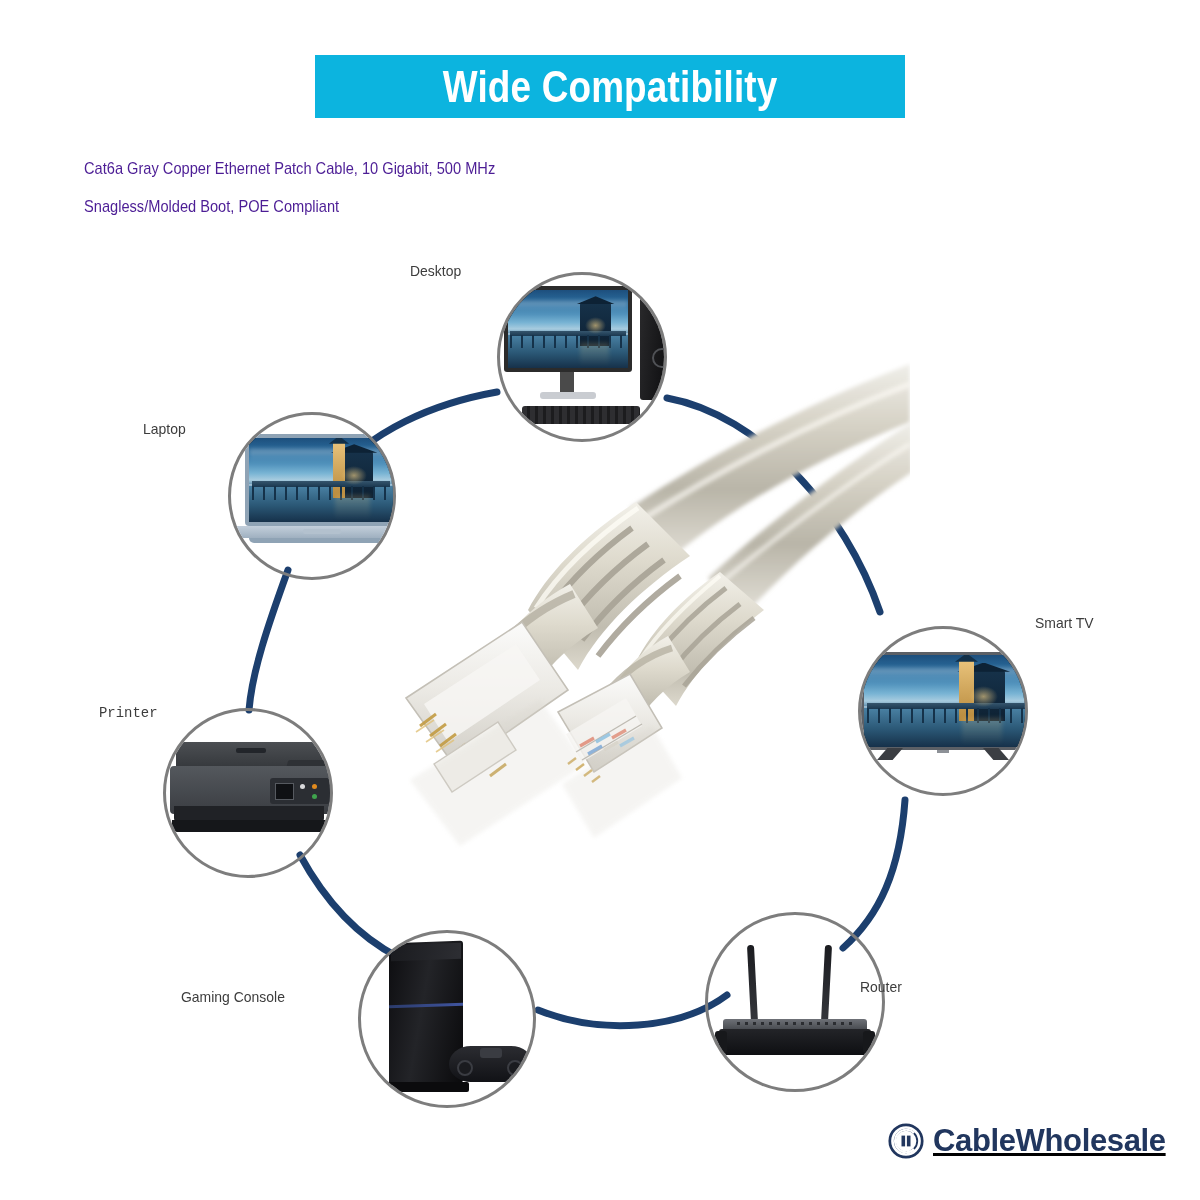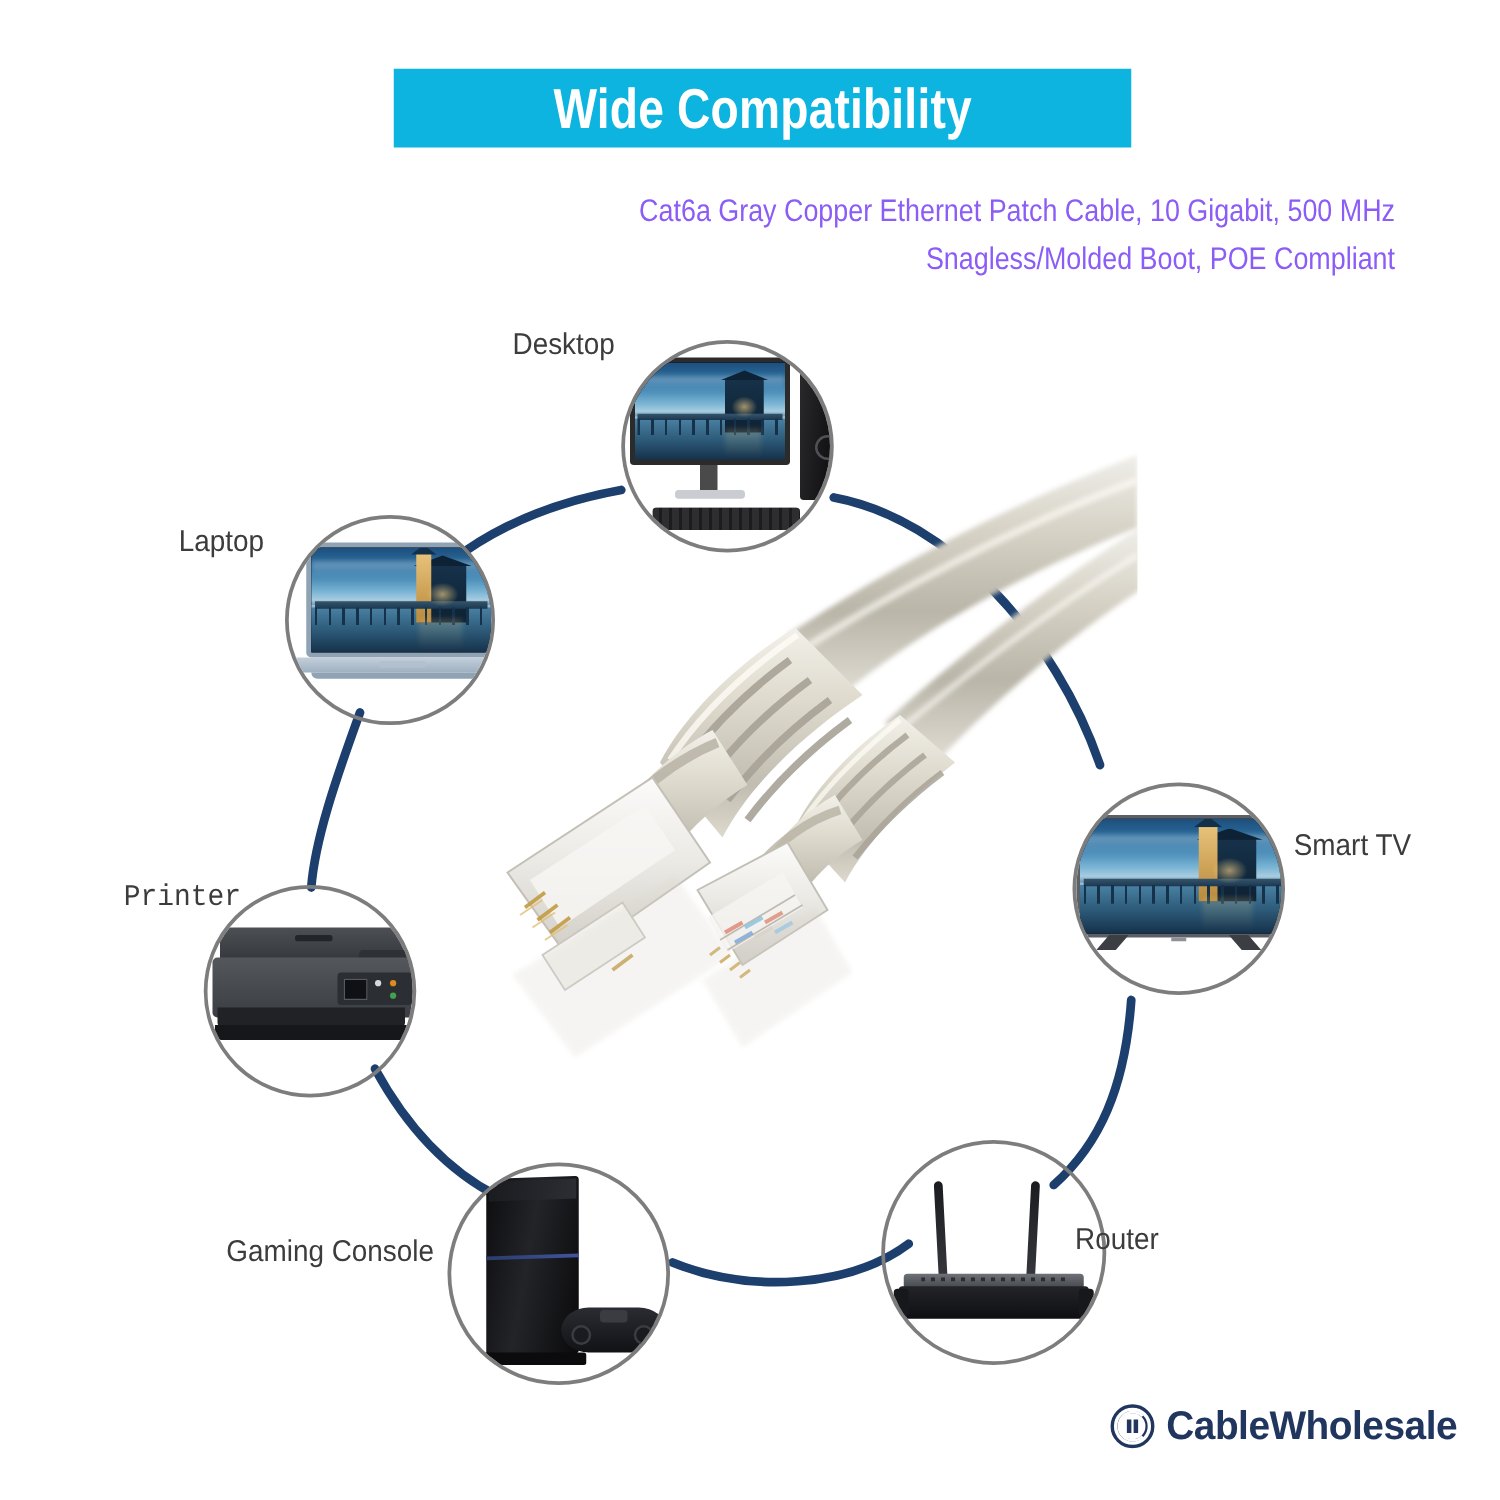--- a/index.html
+++ b/index.html
@@ -15,34 +15,34 @@
   .banner{
     position:absolute;left:315px;top:55px;width:590px;height:63px;
     background:#0CB4DF;display:flex;align-items:center;justify-content:center;
   }
   .banner-text{
     color:#ffffff;font-size:45px;font-weight:bold;letter-spacing:.2px;
     transform:scaleX(.82);transform-origin:center;white-space:nowrap;
     font-family:"Liberation Sans","DejaVu Sans",sans-serif;
   }
   .subtitle{
-    position:absolute;left:0;top:150px;width:1200px;text-align:right;
-    color:#8b5cf6;font-size:25px;line-height:38px;
+    position:absolute;left:0;top:150px;width:1200px;text-align:left;
+    color:#4c1d95;font-size:17px;line-height:38px;
   }
   .subtitle div{transform:scaleX(.86);transform-origin:center;}
 
   
   .diagram{position:absolute;left:0;top:0;width:1200px;height:1200px;}
   svg.arcs{position:absolute;left:0;top:0;width:1200px;height:1200px;}
 
   .node{position:absolute;border:3px solid #7D7D7D;border-radius:50%;
         background:transparent;box-sizing:border-box;}
   .node-inner{position:absolute;inset:0;display:flex;align-items:center;
         justify-content:center;overflow:hidden;border-radius:50%;}
-  .node-label{position:absolute;color:#3C3C3C;font-size:24px;white-space:nowrap;}
+  .node-label{position:absolute;color:#3C3C3C;font-size:15px;white-space:nowrap;}
   .node-label span{display:inline-block;transform:scaleX(.93);transform-origin:left center;}
 
   
   .pier{position:relative;width:100%;height:100%;overflow:hidden;
         background:linear-gradient(#1d4f7d 0%,#2f76a8 22%,#79b4d4 42%,#a8ccdf 50%,#5f8fae 56%,#27506d 78%,#17364c 100%);}
   .pier .sky-streak{position:absolute;left:0;top:14%;width:100%;height:16%;
         background:linear-gradient(#ffffff55,#ffffff00);filter:blur(2px);}
   .pier .sea{position:absolute;left:0;bottom:0;width:100%;height:44%;
         background:linear-gradient(#4b83a6,#2b5876 55%,#16314a);}
   .pier .horizon{position:absolute;left:0;top:55%;width:100%;height:2px;background:#cfe2ee;opacity:.55;}
@@ -161,21 +161,21 @@
         background:repeating-linear-gradient(90deg,#2b2d31 0 3px,transparent 3px 8px);}
   .rt .front{position:absolute;left:4px;top:86px;width:152px;height:26px;
         background:linear-gradient(#232428,#0e0f12);border-radius:3px;}
   .rt .capL{position:absolute;left:0px;top:88px;width:12px;height:22px;background:#17181b;border-radius:3px;}
   .rt .capR{position:absolute;left:148px;top:88px;width:12px;height:22px;background:#17181b;border-radius:3px;}
 
   
   .cable-art{position:absolute;left:390px;top:360px;width:520px;height:520px;}
 
   
-  .logo{position:absolute;left:888px;top:1122px;display:flex;align-items:center;gap:9px;}
+  .logo{position:absolute;left:888px;top:1122px;display:flex;align-items:center;gap:9px;text-decoration:underline;}
   .logo-mark{width:36px;height:36px;}
   .logo-text{color:#21365E;font-size:32px;font-weight:bold;letter-spacing:-.4px;
         transform:scaleX(.97);transform-origin:left center;white-space:nowrap;}
 </style>
 </head>
 <body>
 
 <div class="stage">
 
   <div class="banner">
@@ -336,21 +336,21 @@
                   <div class="refl"></div>
               </div>
             </div>
           </div>
           <div class="leg l"></div>
             <div class="leg r"></div>
             <div class="logo"></div>
         </div>
       </div>
     </div>
-    <div class="node-label" style="left:1035px;top:663px;text-align:center;">
+    <div class="node-label" style="left:1035px;top:614px;text-align:center;">
       <span>Smart TV</span>
     </div>
   </div>
 
   <div class="cable-art">
     <svg viewBox="0 0 520 520" width="520" height="520">
       <defs>
         <linearGradient id="jacket" x1="0" y1="0" x2="0" y2="1">
           <stop offset="0%" stop-color="#efeee9"></stop>
           <stop offset="28%" stop-color="#d8d4c8"></stop>

